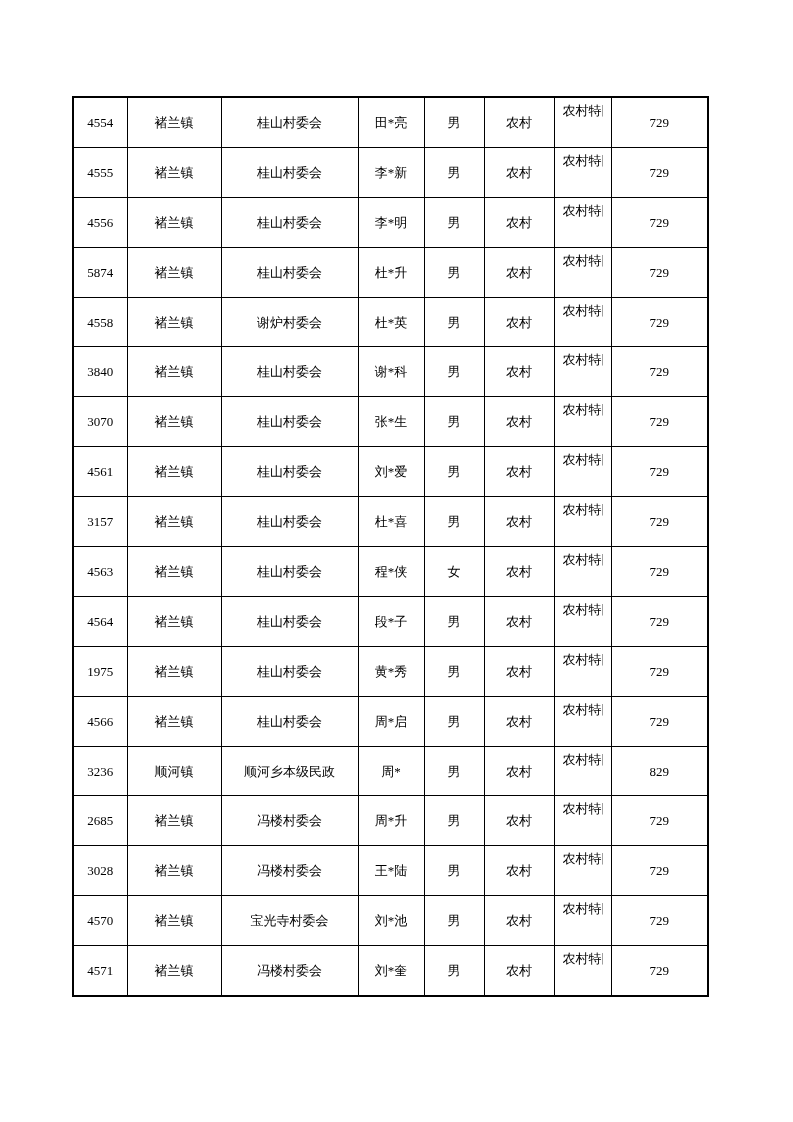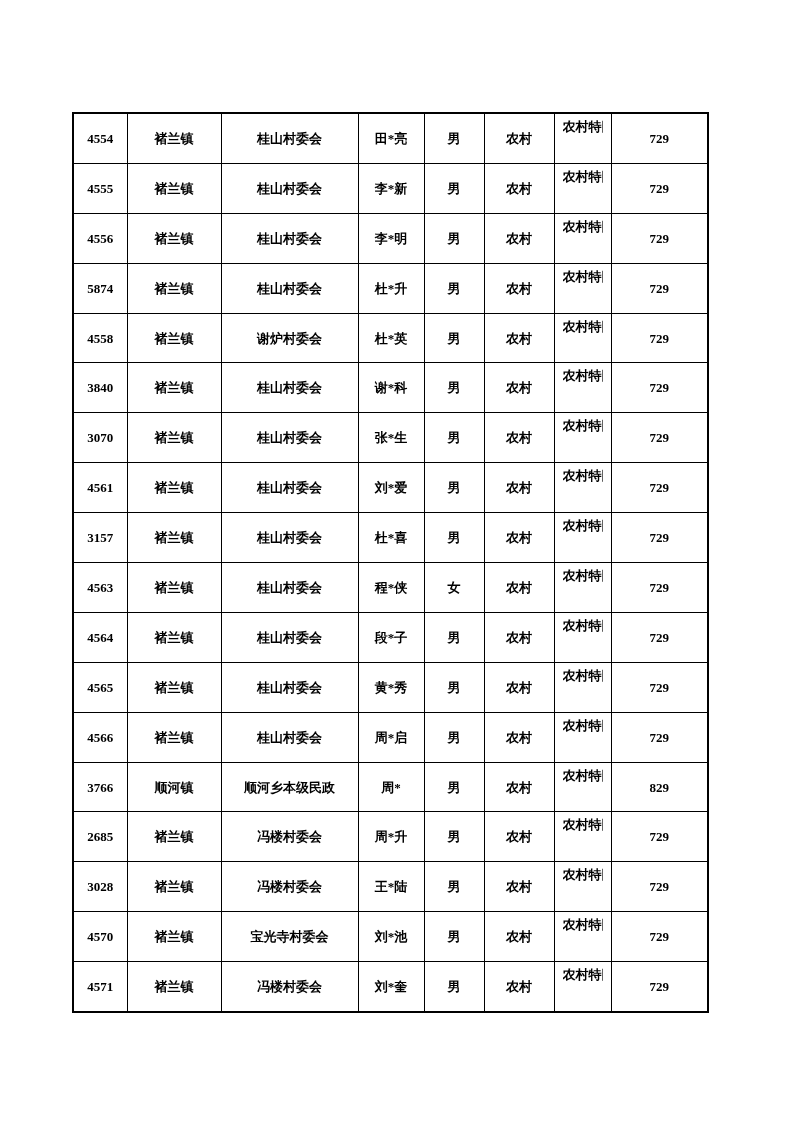--- a/index.html
+++ b/index.html
@@ -10,22 +10,21 @@
   body {
     width: 793px;
     height: 1122px;
     position: relative;
     font-family: "Liberation Serif", "DejaVu Serif", serif;
     color: #000000;
   }
   .sheet {
     position: absolute;
     left: 72px;
-    top: 112px;
-    font-weight: bold;
+    top: 96px;
   }
   table.grid {
     border-collapse: collapse;
     table-layout: fixed;
     border: 2px solid #000000;
   }
   table.grid td {
     border: 1.5px solid #000000;
     padding: 0;
     height: 48.9px;
@@ -204,21 +203,21 @@
     <td>桂山村委会</td>
     <td>段*子</td>
     <td>男</td>
     <td>农村</td>
     <td class="cat-cell">
       <div class="catbox">农村特困人员集中供</div>
     </td>
     <td>729</td>
   </tr>
         <tr>
-    <td>4565</td>
+    <td>1975</td>
     <td>褚兰镇</td>
     <td>桂山村委会</td>
     <td>黄*秀</td>
     <td>男</td>
     <td>农村</td>
     <td class="cat-cell">
       <div class="catbox">农村特困人员集中供</div>
     </td>
     <td>729</td>
   </tr>
@@ -228,21 +227,21 @@
     <td>桂山村委会</td>
     <td>周*启</td>
     <td>男</td>
     <td>农村</td>
     <td class="cat-cell">
       <div class="catbox">农村特困人员集中供</div>
     </td>
     <td>729</td>
   </tr>
         <tr>
-    <td>3766</td>
+    <td>3236</td>
     <td>顺河镇</td>
     <td>顺河乡本级民政</td>
     <td>周*</td>
     <td>男</td>
     <td>农村</td>
     <td class="cat-cell">
       <div class="catbox">农村特困人员集中供</div>
     </td>
     <td>829</td>
   </tr>

